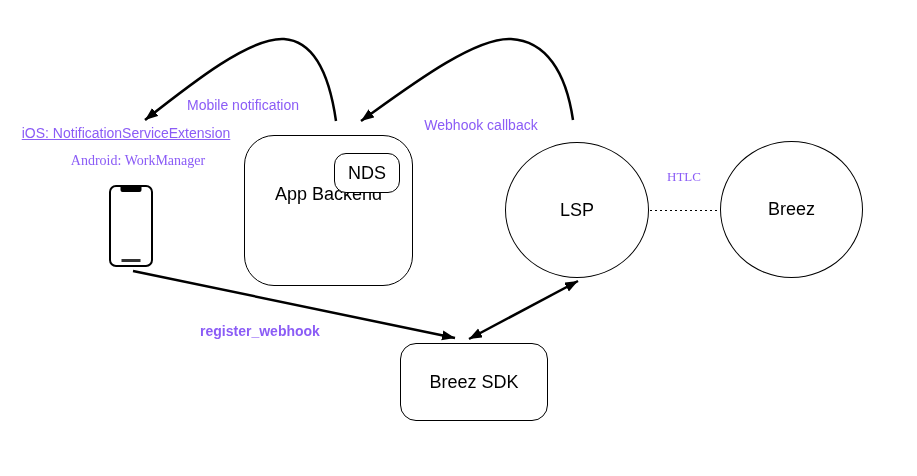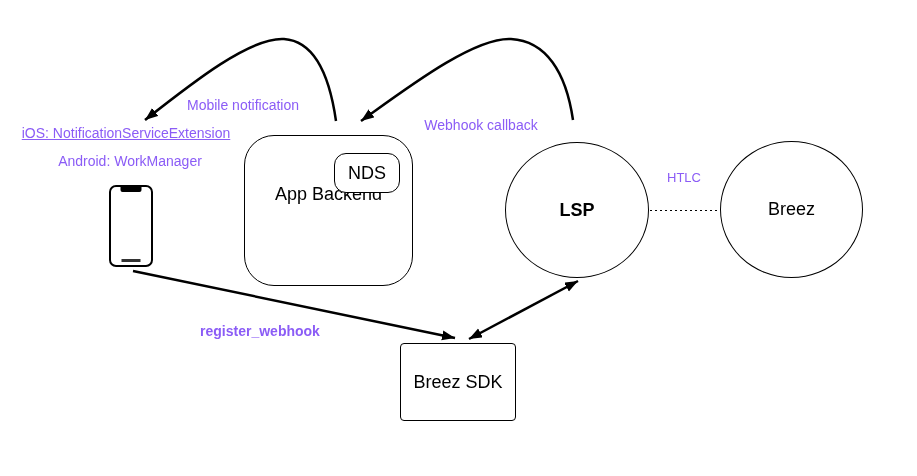--- a/index.html
+++ b/index.html
@@ -42,29 +42,29 @@
     justify-content: center;
   }
   .app-backend .box-label {
     margin-bottom: 32px;
   }
   .nds {
     left: 334px; top: 153px; width: 66px; height: 40px;
     border-radius: 12px;
   }
   .breez-sdk {
-    left: 400px; top: 343px; width: 116px; height: 78px;
-    border-radius: 4px;
+    left: 400px; top: 343px; width: 148px; height: 78px;
+    border-radius: 16px;
   }
   .circle {
     border: 1.2px solid #000000;
     border-radius: 50%;
   }
   .lsp {
-    left: 505px; top: 142px; width: 144px; height: 136px; font-weight: bold;
+    left: 505px; top: 142px; width: 144px; height: 136px;
   }
   .payer {
     left: 720px; top: 141px; width: 143px; height: 137px;
   }
   .phone {
     position: absolute;
     left: 109px; top: 185px; width: 44px; height: 82px;
     box-sizing: border-box;
     border: 2px solid #000000;
     border-radius: 7px;
@@ -120,21 +120,21 @@
 
     <path d="M 650 210.5 L 719 210.5" fill="none" stroke="#000000" stroke-width="1" stroke-dasharray="2 3"></path>
   </svg>
 
   <div class="phone">
     <div class="notch"></div>
     <div class="homebar"></div>
   </div>
 
   <div class="free-label" style="left:126px; top:133px;text-decoration:underline;">iOS: NotificationServiceExtension</div>
-  <div class="free-label" style="left:130px; top:161px;">Android: WorkManager</div>
+  <div class="free-label" style="left:138px; top:161px;font-family:Liberation Serif, serif;">Android: WorkManager</div>
 
   <div class="node rounded-box app-backend">
     <span class="box-label">App Backend</span>
   </div>
 
   <div class="node rounded-box nds">
     <span>NDS</span>
   </div>
 
   <div class="node circle lsp">
@@ -145,15 +145,15 @@
     <span>Breez</span>
   </div>
 
   <div class="node rounded-box breez-sdk">
     <span>Breez SDK</span>
   </div>
 
   <div class="edge-label" style="left:243px; top:105px;">Mobile notification</div>
   <div class="edge-label" style="left:481px; top:105px;margin-top:20px;">Webhook callback</div>
   <div class="edge-label" style="left:260px; top:331px;font-weight:bold;">register_webhook</div>
-  <div class="edge-label htlc-label" style="left:684px; top:177px;">HTLC</div>
+  <div class="edge-label htlc-label" style="left:684px; top:177px;font-family:Liberation Serif, serif;">HTLC</div>
 
 </div>
 
 </body></html>

